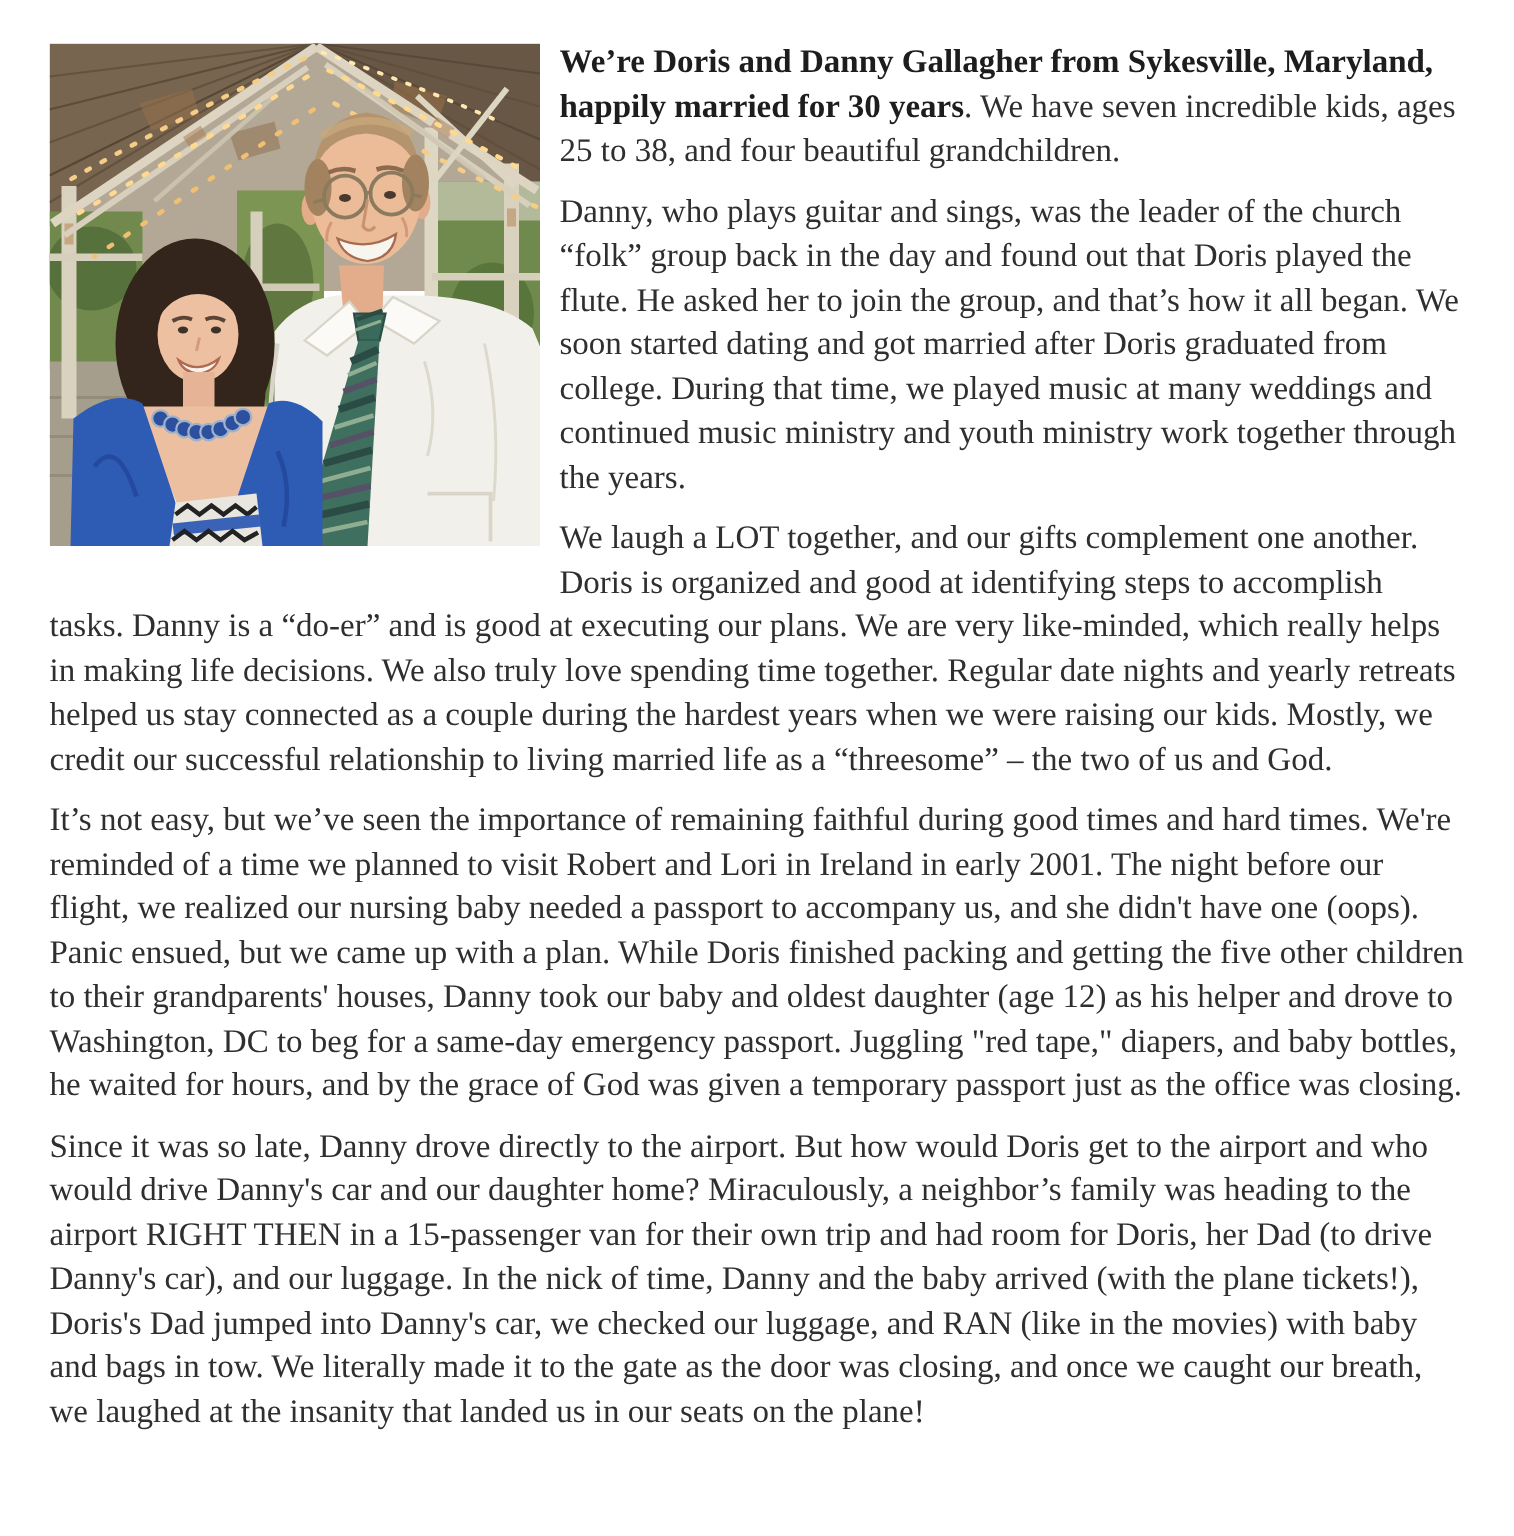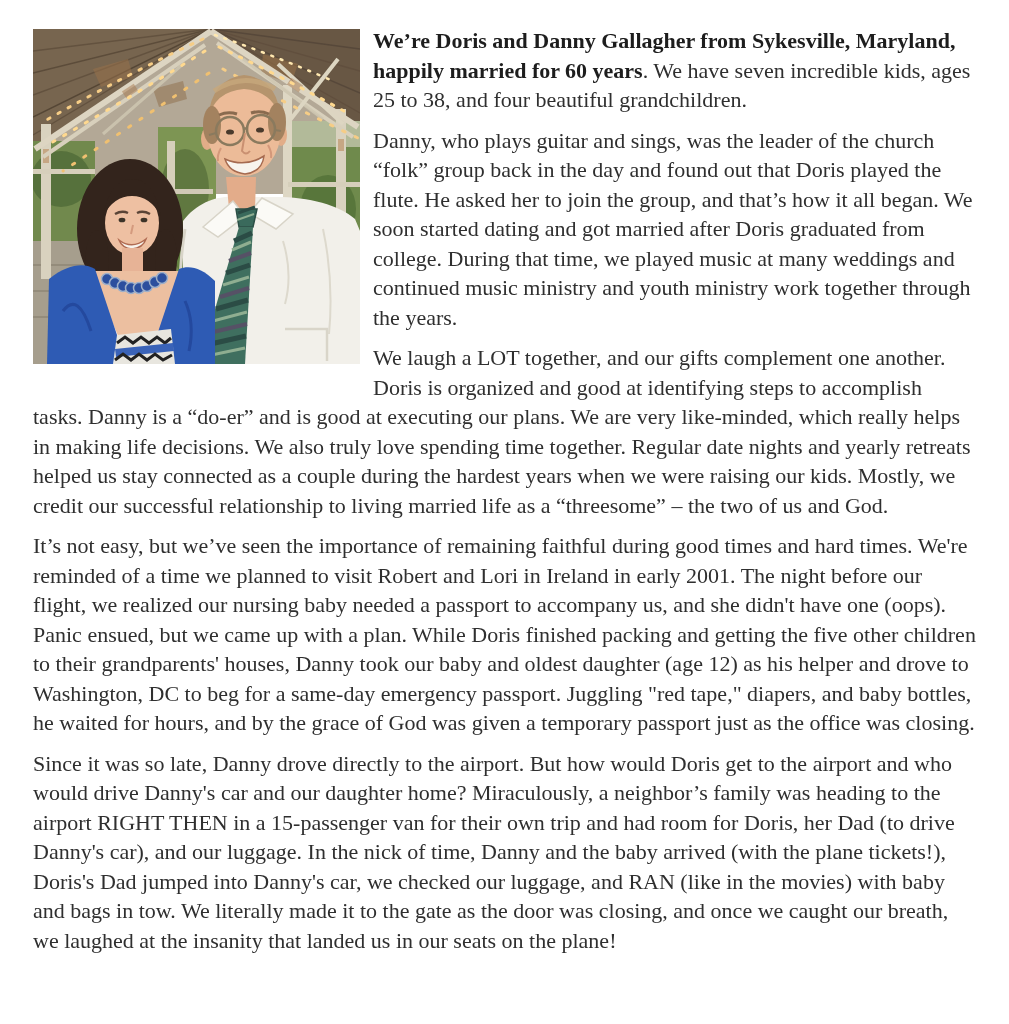--- a/index.html
+++ b/index.html
@@ -176,21 +176,21 @@
       <circle cx="82" cy="254" r="5.5" fill="#2c4f9e" stroke="#9fb0c9" stroke-width="1.5"></circle>
       <circle cx="90" cy="257" r="5.5" fill="#2c4f9e" stroke="#9fb0c9" stroke-width="1.5"></circle>
       <circle cx="98" cy="259" r="5.5" fill="#2c4f9e" stroke="#9fb0c9" stroke-width="1.5"></circle>
       <circle cx="106" cy="259" r="5.5" fill="#2c4f9e" stroke="#9fb0c9" stroke-width="1.5"></circle>
       <circle cx="114" cy="257" r="5.5" fill="#2c4f9e" stroke="#9fb0c9" stroke-width="1.5"></circle>
       <circle cx="122" cy="253" r="5.5" fill="#2c4f9e" stroke="#9fb0c9" stroke-width="1.5"></circle>
       <circle cx="129" cy="249" r="5.5" fill="#2c4f9e" stroke="#9fb0c9" stroke-width="1.5"></circle>
     </svg>
   </figure>
 
-  <p><strong>We’re Doris and Danny Gallagher from Sykesville, Maryland, happily married for 60 years</strong><span>. We have seven incredible kids, ages 25 to 38, and four beautiful grandchildren.</span></p>
+  <p><strong>We’re Doris and Danny Gallagher from Sykesville, Maryland, happily married for 30 years</strong><span>. We have seven incredible kids, ages 25 to 38, and four beautiful grandchildren.</span></p>
 
   <p>Danny, who plays guitar and sings, was the leader of the church “folk” group back in the day and found out that Doris played the flute. He asked her to join the group, and that’s how it all began. We soon started dating and got married after Doris graduated from college. During that time, we played music at many weddings and continued music ministry and youth ministry work together through the years.</p>
 
   <p>We laugh a LOT together, and our gifts complement one another. Doris is organized and good at identifying steps to accomplish tasks. Danny is a “do-er” and is good at executing our plans. We are very like-minded, which really helps in making life decisions. We also truly love spending time together. Regular date nights and yearly retreats helped us stay connected as a couple during the hardest years when we were raising our kids. Mostly, we credit our successful relationship to living married life as a “threesome” – the two of us and God.</p>
 
   <p>It’s not easy, but we’ve seen the importance of remaining faithful during good times and hard times. We're reminded of a time we planned to visit Robert and Lori in Ireland in early 2001. The night before our flight, we realized our nursing baby needed a passport to accompany us, and she didn't have one (oops). Panic ensued, but we came up with a plan. While Doris finished packing and getting the five other children to their grandparents' houses, Danny took our baby and oldest daughter (age 12) as his helper and drove to Washington, DC to beg for a same-day emergency passport. Juggling "red tape," diapers, and baby bottles, he waited for hours, and by the grace of God was given a temporary passport just as the office was closing.</p>
 
   <p>Since it was so late, Danny drove directly to the airport. But how would Doris get to the airport and who would drive Danny's car and our daughter home? Miraculously, a neighbor’s family was heading to the airport RIGHT THEN in a 15-passenger van for their own trip and had room for Doris, her Dad (to drive Danny's car), and our luggage. In the nick of time, Danny and the baby arrived (with the plane tickets!), Doris's Dad jumped into Danny's car, we checked our luggage, and RAN (like in the movies) with baby and bags in tow. We literally made it to the gate as the door was closing, and once we caught our breath, we laughed at the insanity that landed us in our seats on the plane!</p>
 
 </div>

